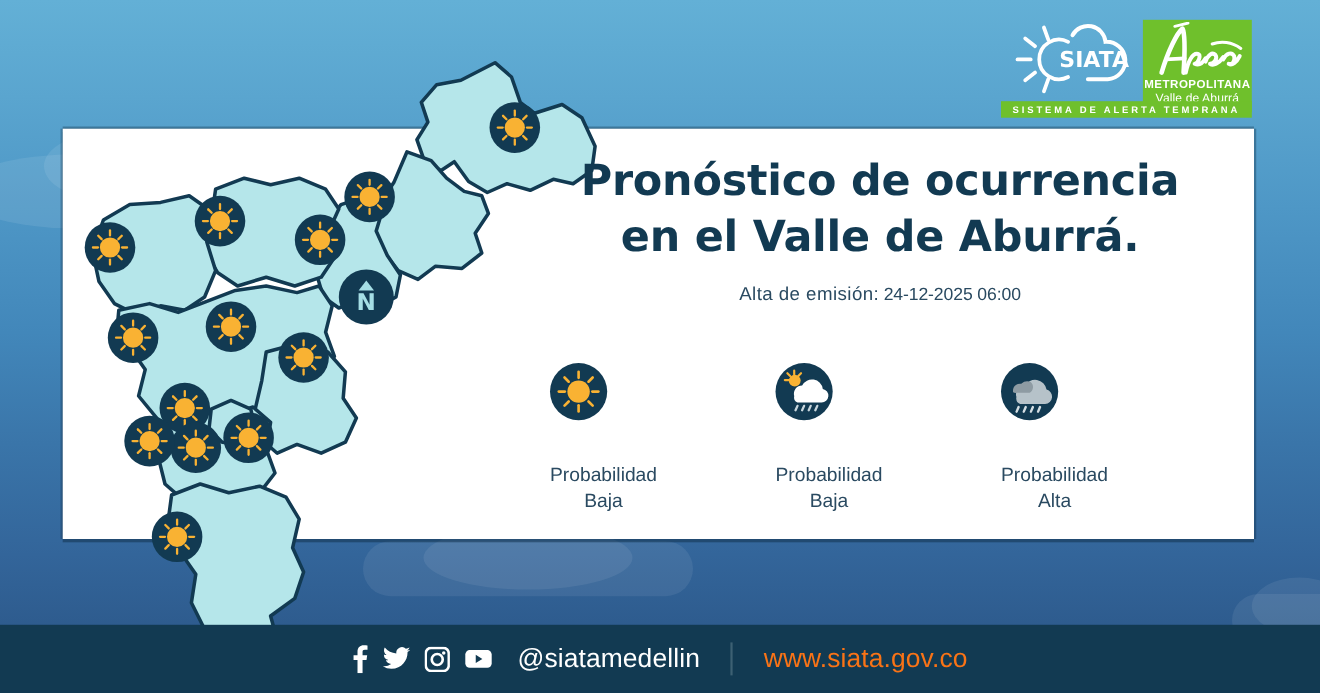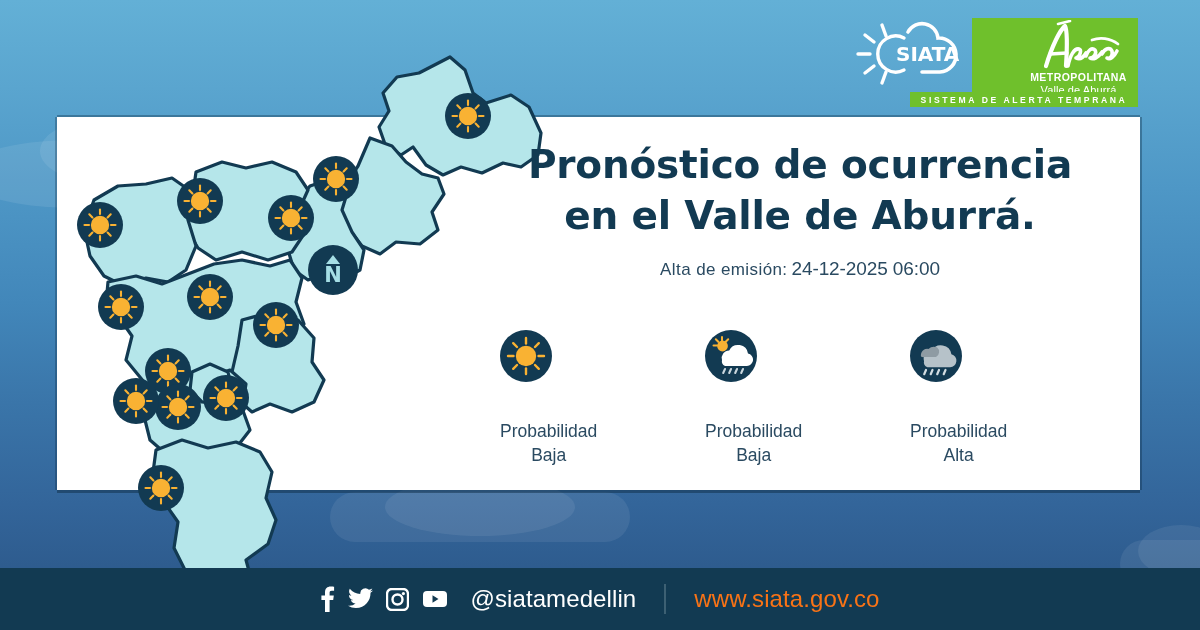--- a/index.html
+++ b/index.html
@@ -58,42 +58,42 @@
     color:#123a52;font-weight:bold;font-size:39px;line-height:1.30;
     font-family:"DejaVu Sans", sans-serif;letter-spacing:-0.2px;text-align:center;
   }
   .hl-line{display:block;white-space:nowrap;}
   .hl-mark{
     background:#123a52;color:#ffffff;padding:1px 7px 3px 7px;
     display:inline-block;line-height:1.08;
   }
   .fecha{margin-top:17px;color:#2a4a61;font-size:17px;font-family:"Liberation Sans",sans-serif;}
   .fecha .lbl{letter-spacing:.4px;}
-  .fecha .val{font-size:19px;margin-left:4px;letter-spacing:-0.1px;}
+  .fecha .val{font-size:16px;margin-left:4px;letter-spacing:-0.1px;}
 
   
   .legend{
     position:absolute;left:470px;top:330px;width:660px;
     display:flex;justify-content:space-between;padding:0 30px;box-sizing:border-box;
   }
   .leg-item{width:190px;display:flex;flex-direction:column;align-items:flex-start;gap:26px;}
   .leg-ico{width:52px;height:52px;border-radius:50%;background:#123a52;position:relative;}
   .leg-ico svg{position:absolute;inset:0;width:100%;height:100%;}
   .leg-txt{
     margin-top:12px;color:#2a4a61;font-size:17.5px;line-height:1.35;text-align:center;
     font-family:"Liberation Sans",sans-serif;
   }
 
   
   .logos{position:absolute;right:62px;top:18px;display:flex;align-items:flex-start;}
   .siata-logo{width:122px;height:72px;position:relative;margin-right:4px;}
   .siata-logo svg{width:100%;height:100%;display:block;}
   .area-logo{
-    width:119px;height:84px;background:#6fc02c;position:relative;
-    display:flex;flex-direction:column;align-items:center;justify-content:flex-start;padding-left:47px;
+    width:99px;height:84px;background:#6fc02c;position:relative;
+    display:flex;flex-direction:column;align-items:center;justify-content:flex-start;
   }
   .area-script{width:86px;height:52px;margin-top:2px;}
   .area-script svg{width:100%;height:100%;display:block;}
   .area-l1{color:#fff;font-size:10.5px;font-weight:bold;letter-spacing:.45px;
            font-family:"Liberation Sans",sans-serif;line-height:1.1;}
   .area-l2{color:#fff;font-size:11px;letter-spacing:.1px;
            font-family:"Liberation Sans",sans-serif;line-height:1.25;text-align:center;}
   .tagline{
     position:absolute;right:62px;top:92px;width:228px;height:15px;background:#6fc02c;
     display:flex;align-items:center;justify-content:center;

